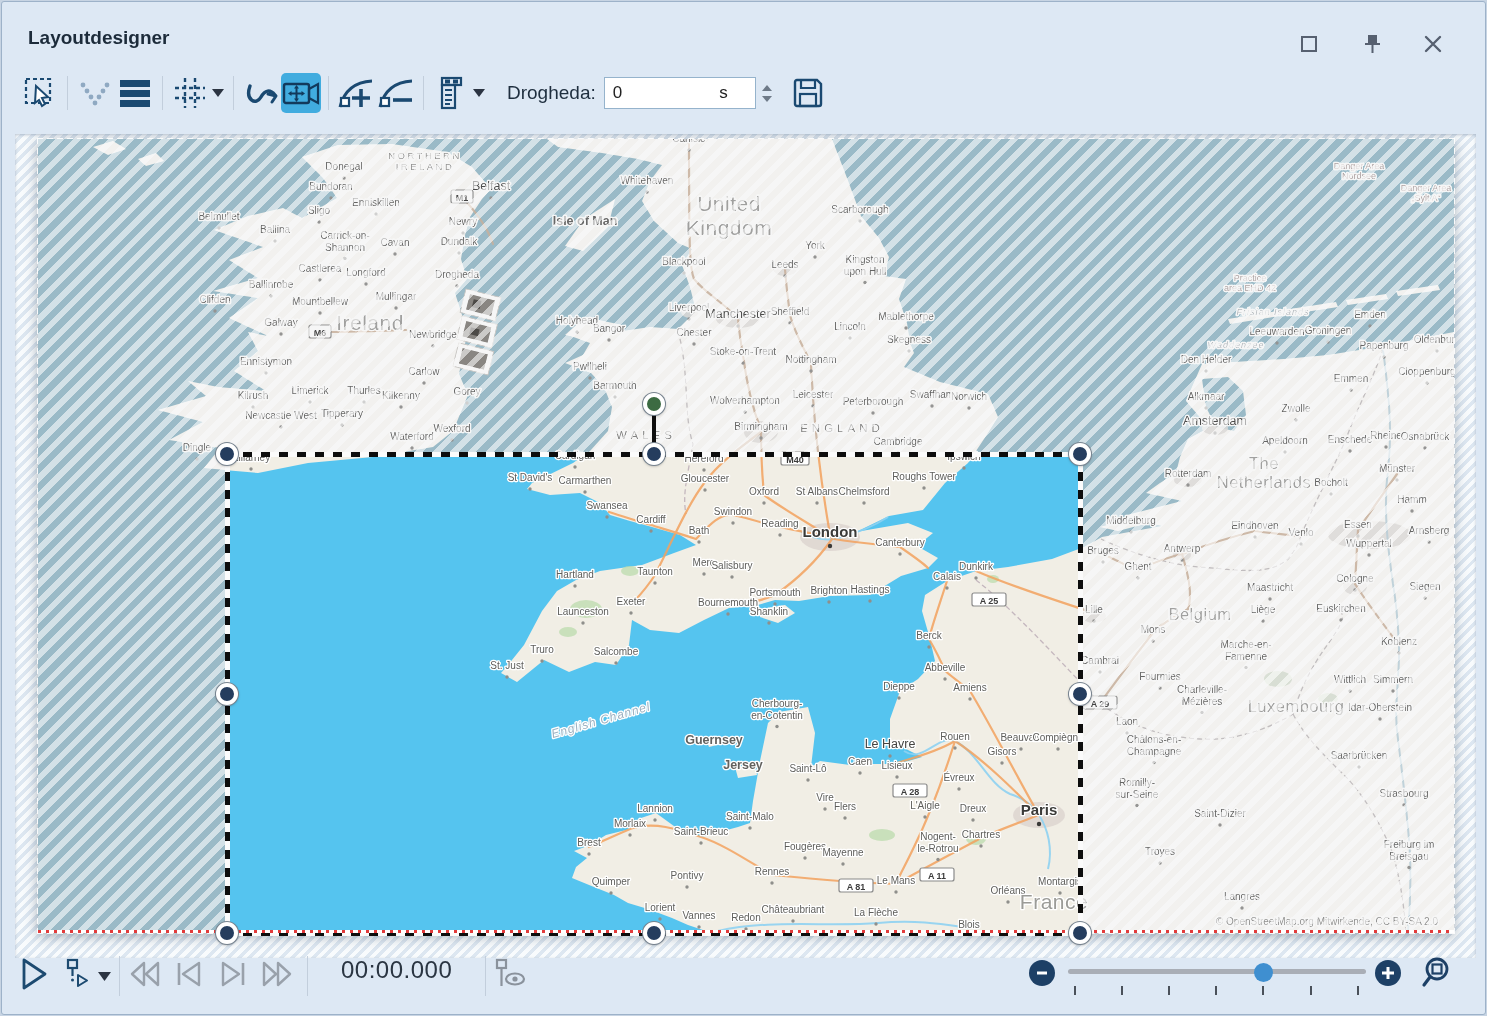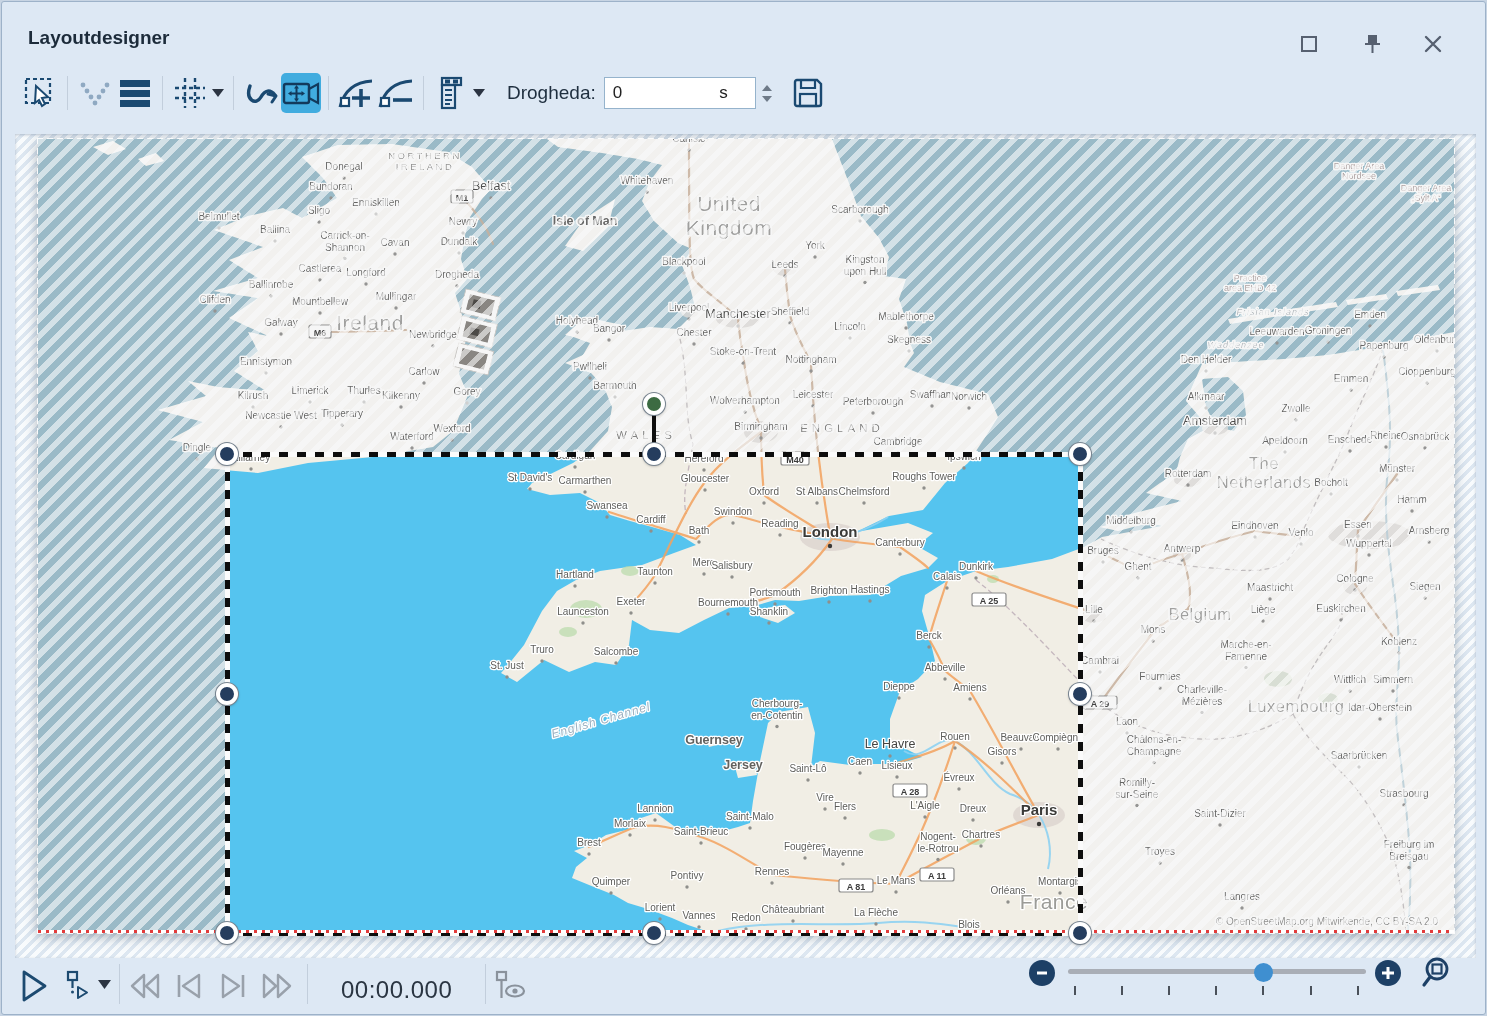--- a/index.html
+++ b/index.html
@@ -27,21 +27,21 @@
 .hatch{position:absolute;inset:0;background:repeating-linear-gradient(135deg,rgba(255,255,255,.55) 0 6px,rgba(255,255,255,0) 6px 12.5px)}
 .map-vivid{clip-path:inset(315px 374px 0px 189px)}
 .redline{position:absolute;left:0;right:0;bottom:0;height:3px;background:repeating-linear-gradient(90deg,#e23b3b 0 3px,#ffffff 3px 8px);z-index:5}
 .selection{position:absolute;left:212px;top:320px;width:853px;height:479px;z-index:4;pointer-events:none}
 .sel-e{position:absolute}
 .sel-h{height:5px;left:-2px;right:-2px;background:repeating-linear-gradient(90deg,#0d0d0d 0 9px,#fbfbfb 9px 18px)}
 .sel-v{width:5px;top:0;bottom:0;background:repeating-linear-gradient(180deg,#0d0d0d 0 9px,#fbfbfb 9px 18px)}
 .handle{position:absolute;width:22px;height:22px;border:4px solid #fff;border-radius:50%;background:#253d5e;box-shadow:0 0 0 1px #77838f,0 1px 3px rgba(0,0,0,.35);transform:translate(-50%,-50%);z-index:7;pointer-events:auto}
 .handle.rot{background:#3c6b42}
 .rotline{position:absolute;width:4px;background:#0e0e0e;z-index:6}
-.bottombar{position:absolute;left:14px;top:954px;height:48px;display:flex;align-items:flex-end}
+.bottombar{position:absolute;left:14px;top:954px;height:48px;display:flex;align-items:flex-start}
 .bbtn{width:36px;height:36px;display:flex;align-items:center;justify-content:center}
 .time{font-size:24px;color:#2a3542;margin:0 26px;letter-spacing:.5px}
 .zoombtn{position:absolute;width:26px;height:26px;border-radius:50%;background:#1d4066;display:flex;align-items:center;justify-content:center}
 .track{position:absolute;left:1066px;top:967px;width:298px;height:5px;border-radius:3px;background:#a9aeb6}
 .thumb{position:absolute;left:1252px;top:961px;width:19px;height:19px;border-radius:50%;background:#3f8fd0}
 .tick{position:absolute;top:984px;width:2px;height:9px;background:#4a515a}
 </style>
 </head>
 <body>
 

